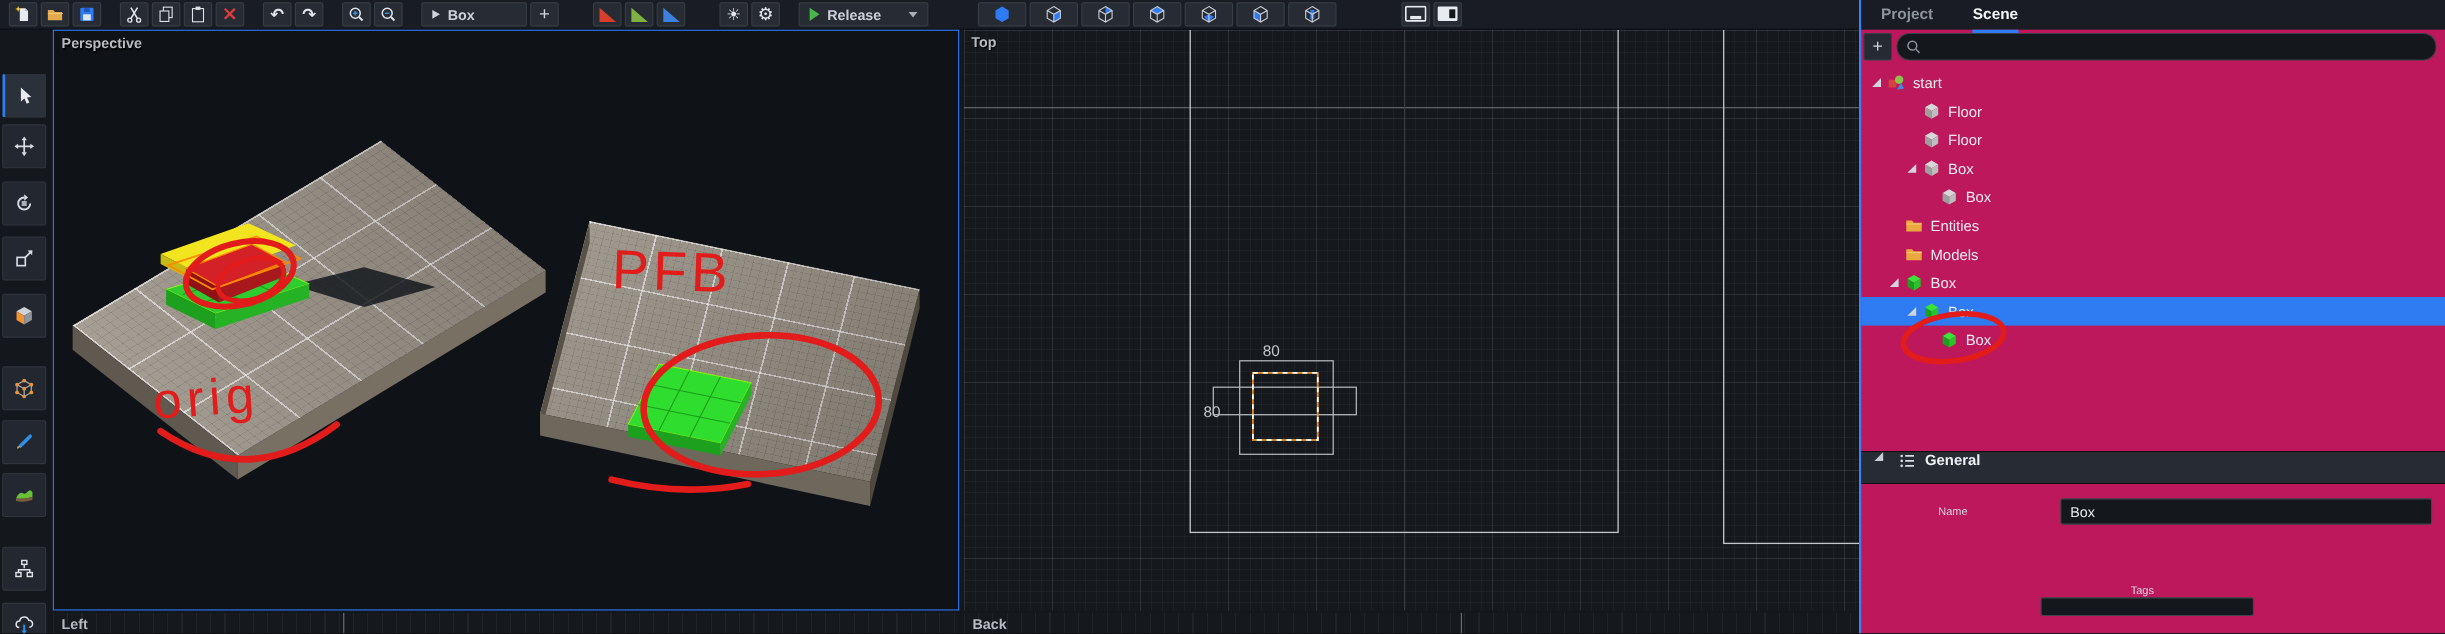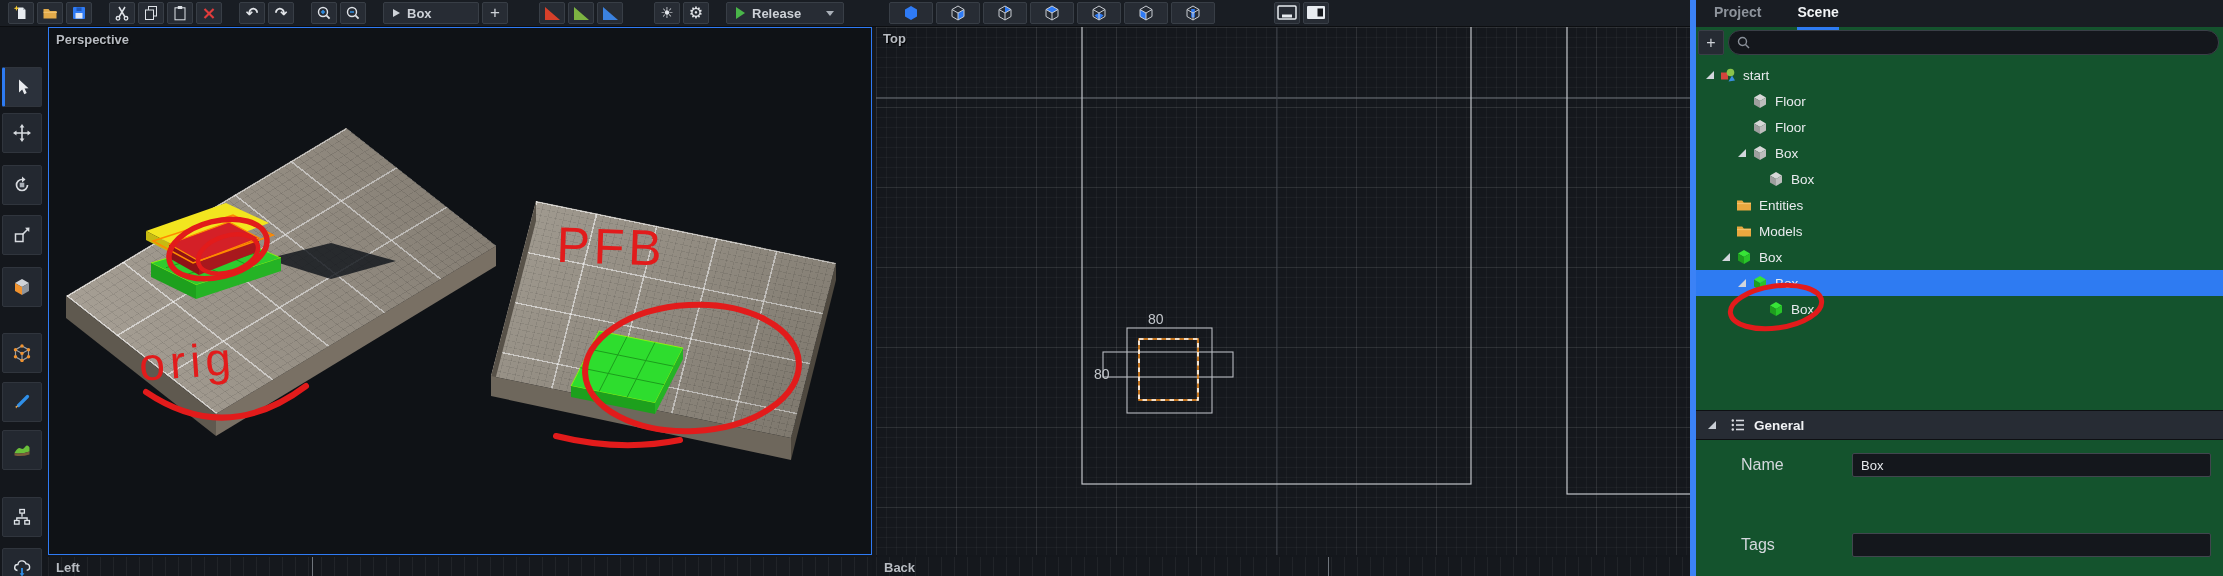--- a/index.html
+++ b/index.html
@@ -40,45 +40,45 @@
   .plat{position:absolute;transform-origin:0 0;background-color:#9a9286;
      background-image:
        linear-gradient(115deg, rgba(255,255,255,0.12), rgba(0,0,0,0.14)),
        repeating-linear-gradient(to right, rgba(255,255,255,0.6) 0 2px, transparent 2px 80px),
        repeating-linear-gradient(to bottom, rgba(255,255,255,0.6) 0 2px, transparent 2px 80px),
        repeating-linear-gradient(to right, rgba(0,0,0,0.10) 0 1px, transparent 1px 10px),
        repeating-linear-gradient(to bottom, rgba(0,0,0,0.10) 0 1px, transparent 1px 10px);}
   #plat-left{width:400px;height:240px;left:17px;top:268px;transform:matrix(0.7,-0.42,0.625,0.4917,0,0);}
   #plat-right{width:400px;height:280px;left:487px;top:173px;transform:matrix(0.75,0.155,-0.1607,0.625,0,0);background-color:#938c80;}
   
-  #rpanel{left:1690px;top:0;width:533px;height:576px;background:#14532d;border-left:6px solid #3b82f6;box-sizing:border-box;}
+  #rpanel{left:1690px;top:0;width:533px;height:576px;background:#be185d;border-left:2px solid #3b82f6;box-sizing:border-box;}
   #ptabs{position:absolute;left:0;top:0;width:100%;height:27px;background:#191d23;display:flex;align-items:flex-start;
          padding-left:18px;gap:36px;box-sizing:border-box;}
   .ptab{font-size:14px;font-weight:bold;padding-top:4px;height:23px;}
   .ptab.inactive{color:#8d939b;}
   .ptab.active{color:#f2f4f6;border-bottom:3px solid #2e7bf2;}
   #searchrow{position:absolute;left:2px;top:30px;width:527px;height:26px;display:flex;gap:4px;}
   #addbtn{width:26px;height:25px;background:#262b33;border:1px solid #3a3f47;border-radius:2px;color:#cfd3d9;
           font-size:16px;display:flex;align-items:center;justify-content:center;box-sizing:border-box;}
   #searchbox{flex:1;height:25px;background:#14171c;border:1px solid #3a3f47;border-radius:12px;display:flex;align-items:center;
              padding-left:8px;gap:6px;box-sizing:border-box;margin-right:6px;}
   #searchbox input{background:transparent;border:none;outline:none;color:#d8dbe0;font-size:12px;width:90%;}
   #tree{position:absolute;left:0;top:62px;width:100%;}
   .trow{display:flex;align-items:center;height:26px;font-size:13.5px;color:#e9ebee;}
   .trow.sel{background:#2e7bf2;}
   .l0{padding-left:10px;}.l1{padding-left:26px;}.l2{padding-left:42px;}.l3{padding-left:58px;}
   .exp{width:0;height:0;border-left:8px solid transparent;border-bottom:8px solid #d2d6dc;margin-right:6px;flex:0 0 auto;}
   .noexp{width:14px;flex:0 0 auto;}
   .ticon{width:16px;height:16px;margin-right:7px;flex:0 0 auto;}
   
   #gsec{position:absolute;left:0;top:410px;width:100%;height:30px;background:#272c34;border-top:1px solid #0e1013;
-        border-bottom:1px solid #0e1013;display:flex;align-items:center;padding-left:12px;box-sizing:border-box;gap:8px;}
+        border-bottom:1px solid #0e1013;display:flex;padding-left:12px;box-sizing:border-box;gap:8px;}
   #gsec .ttl{font-size:13.5px;font-weight:bold;color:#f0f2f4;}
   .prow{position:absolute;left:0;width:100%;height:26px;display:flex;align-items:center;}
-  .plabel{width:111px;padding-left:45px;font-size:16px;color:#d4d8dd;flex:0 0 auto;}
+  .plabel{width:111px;padding-left:45px;font-size:10px;color:#d4d8dd;flex:0 0 auto;margin-left:25px;}
   .pinput{flex:1;margin-right:12px;height:24px;background:#14171c;border:1px solid #41464e;border-radius:2px;
           color:#e6e9ec;font-size:13px;padding:0 8px;box-sizing:border-box;outline:none;}
   .pinput.dim{color:#9aa1a9;}
   svg{display:block;}
   .overlay{pointer-events:none;z-index:60;}
 </style>
 </head>
 <body>
 
 <div id="app">
@@ -524,21 +524,21 @@
             <circle cx="2.8" cy="8" r="1.2"></circle>
             <circle cx="2.8" cy="12.5" r="1.2"></circle>
           </g>
       </svg>
       <span class="ttl">General</span>
     </div>
     <div class="prow" style="top:452px;">
       <span class="plabel">Name</span>
       <input class="pinput" value="Box" style="">
     </div>
-    <div class="prow" style="top:532px;">
+    <div class="prow" style="top:532px;flex-direction:column;">
       <span class="plabel">Tags</span>
       <input class="pinput" value="" style="">
     </div>
   </div>
 
   <svg class="abs overlay" style="left:0;top:0;" width="2223" height="576">
     <g stroke="#e21b1b" fill="none" stroke-linecap="round">
       <ellipse cx="218" cy="249" rx="50" ry="28" stroke-width="5.5" transform="rotate(-14 218 249)"></ellipse>
       <ellipse cx="228" cy="254" rx="31" ry="18" stroke-width="4.5" transform="rotate(-18 228 254)"></ellipse>
       <path d="M146,392 Q226,446 306,386" stroke-width="6"></path>

